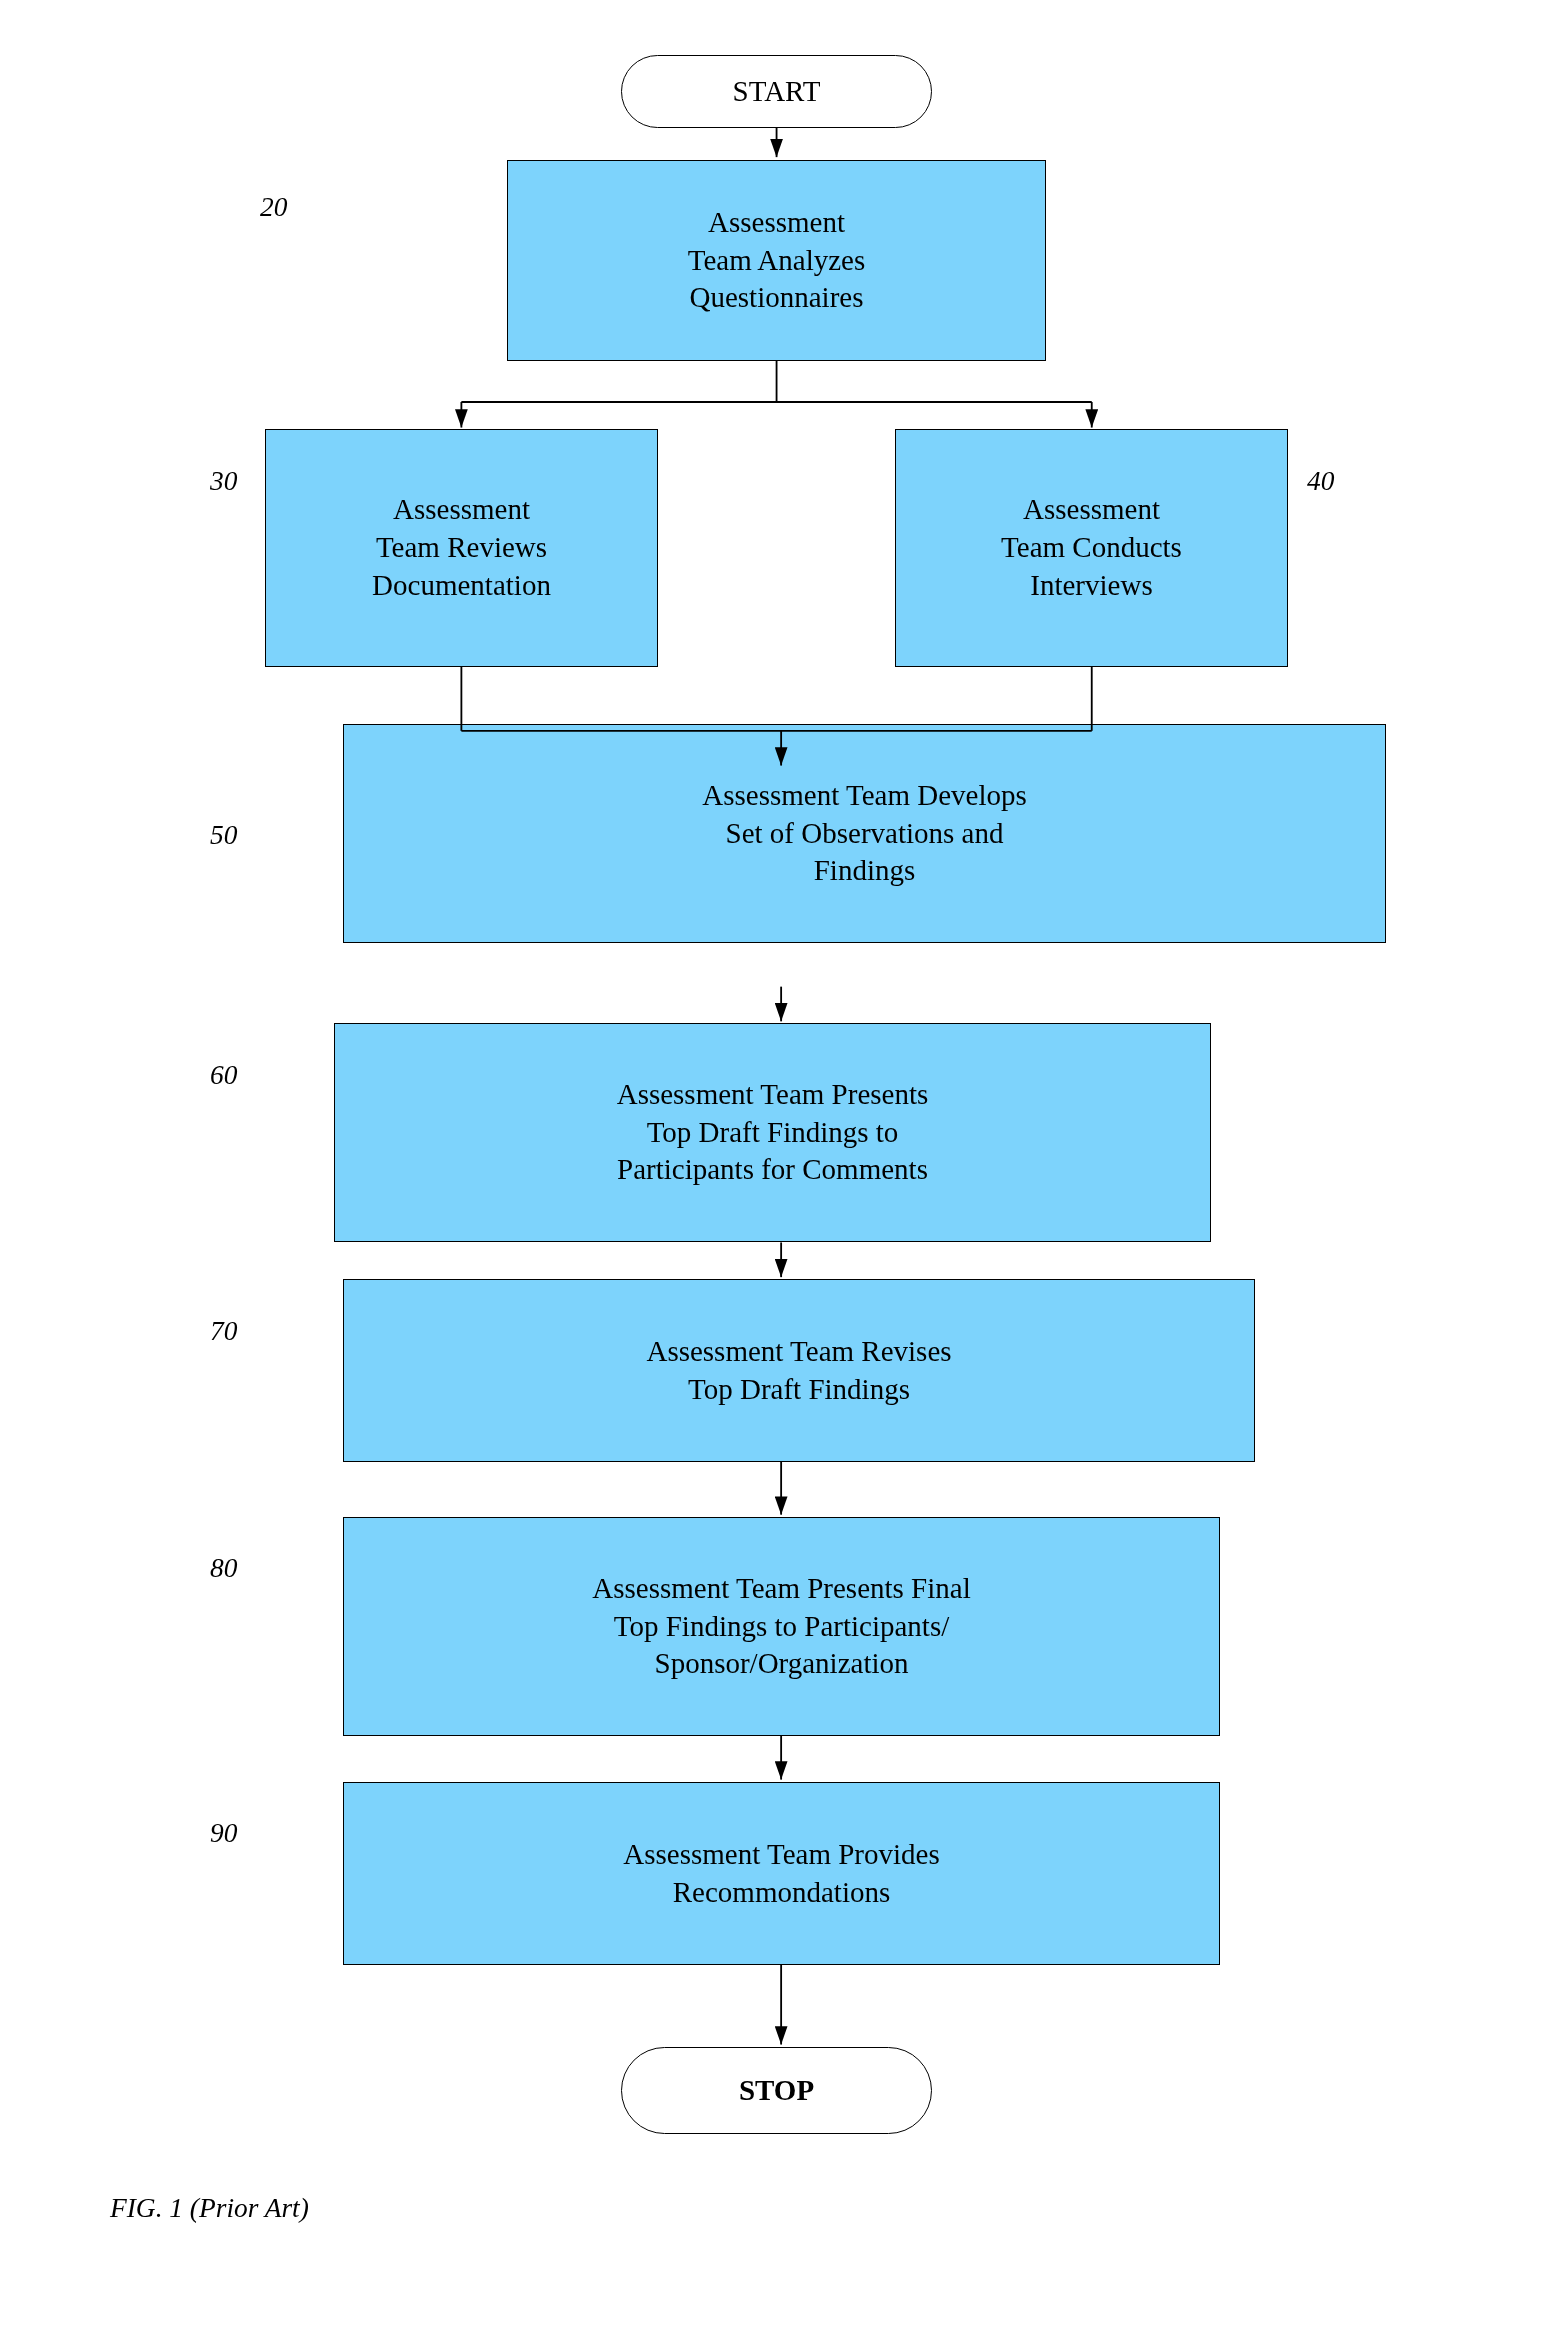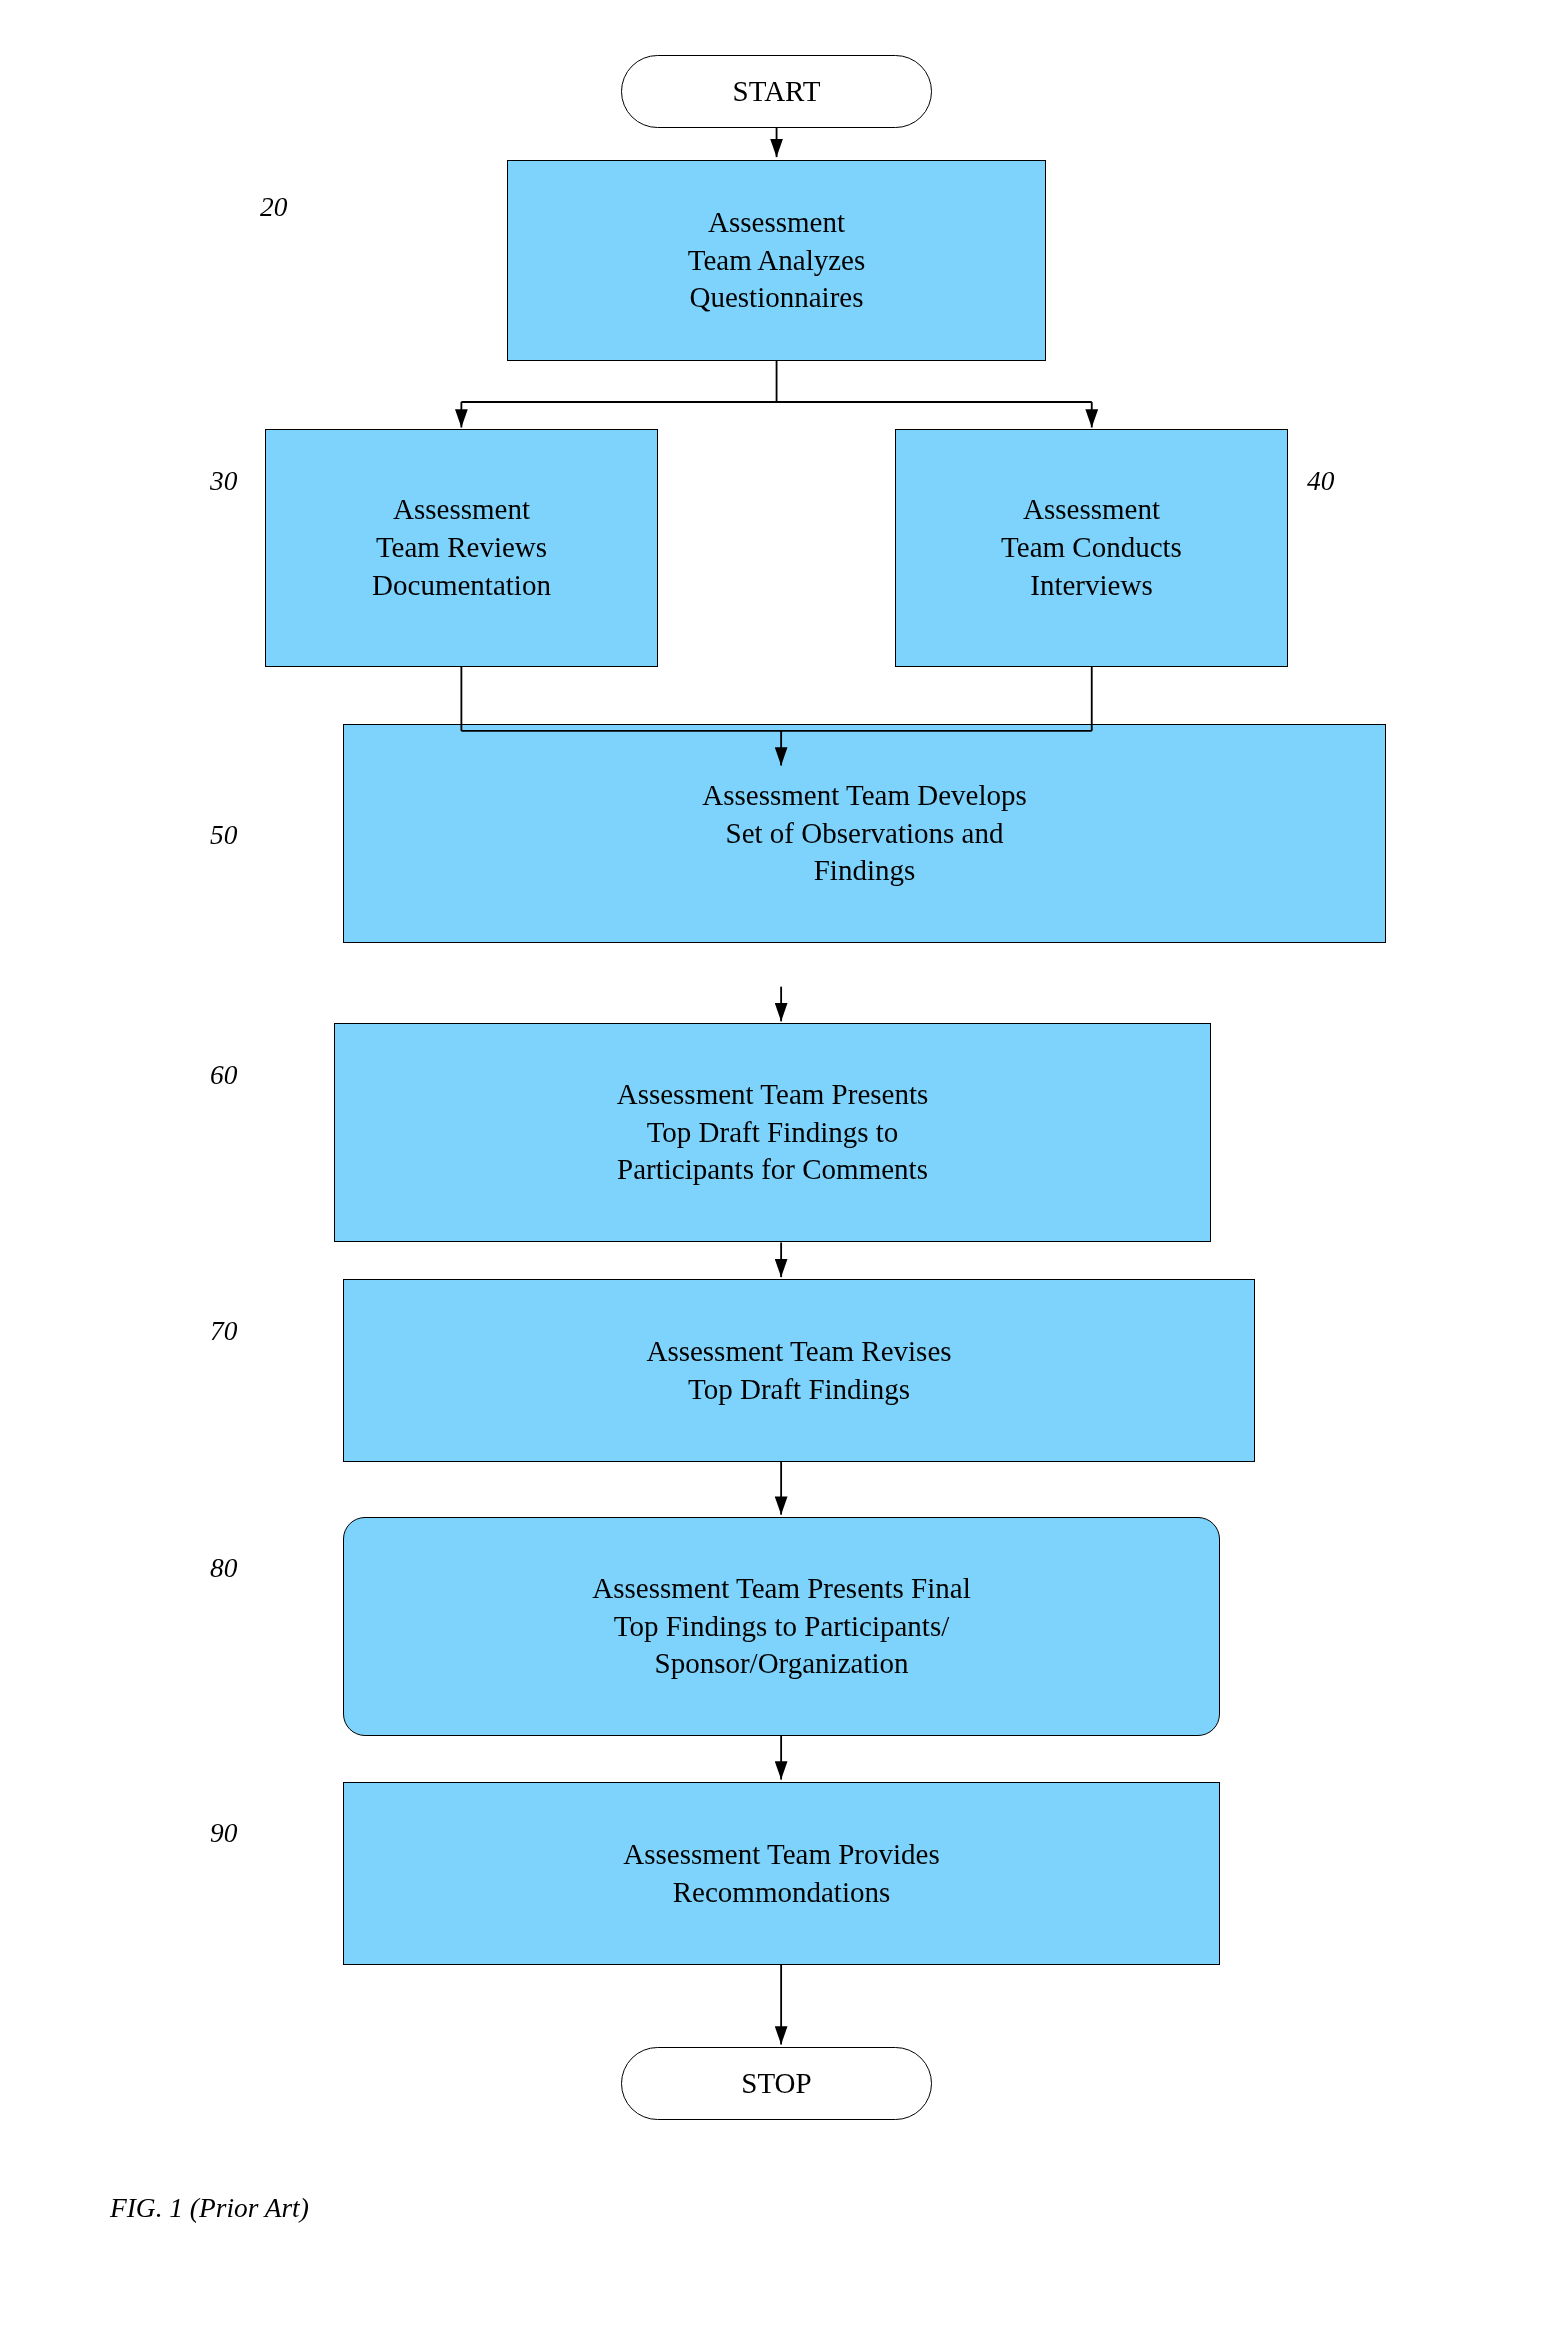--- a/index.html
+++ b/index.html
@@ -115,33 +115,33 @@
   </div>
 
   <div class="flow-box" style="left:343px; top:1279px; width:912px; height:183px;align-items:center;">
     <span>Assessment Team Revises<br>Top Draft Findings</span>
   </div>
 
   <div class="flow-label" style="left:210px; top:1553px;">
     <span>80</span>
   </div>
 
-  <div class="flow-box" style="left:343px; top:1517px; width:877px; height:219px;border-radius:22px;">
+  <div class="flow-box" style="left:343px; top:1517px; width:877px; height:219px;">
     <span>Assessment Team Presents Final<br>Top Findings to Participants/<br>Sponsor/Organization</span>
   </div>
 
   <div class="flow-label" style="left:210px; top:1818px;">
     <span>90</span>
   </div>
 
   <div class="flow-box" style="left:343px; top:1782px; width:877px; height:183px;">
     <span>Assessment Team Provides<br>Recommondations</span>
   </div>
 
-  <div class="flow-oval" style="left:621px; top:2047px; width:311px; height:73px;">
+  <div class="flow-oval" style="left:621px; top:2047px; width:311px; height:87px;font-weight:bold;">
     <span>STOP</span>
   </div>
 
   <div class="fig-label" style="left:110px; top:2193px;">
     <span>FIG. 1 (Prior Art)</span>
   </div>
 
   <svg class="arrows-svg" xmlns="http://www.w3.org/2000/svg" viewBox="0 0 1713 2545" width="1565" height="2325">
     <defs>
       <marker id="arrowhead" markerWidth="10" markerHeight="7" refX="10" refY="3.5" orient="auto">

